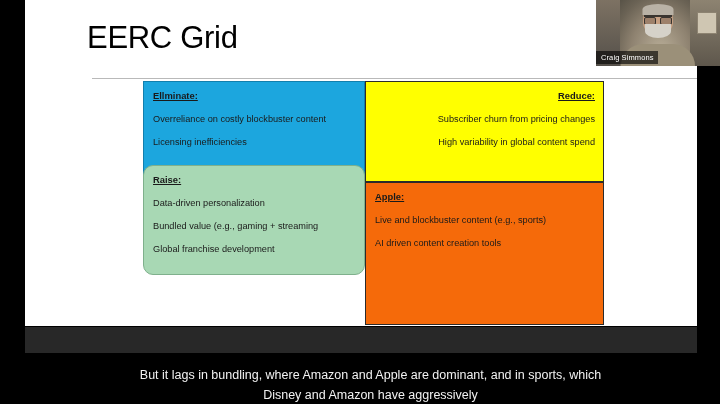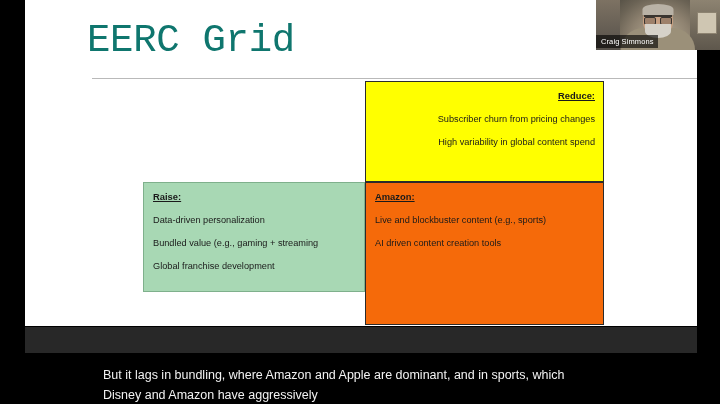--- a/index.html
+++ b/index.html
@@ -10,23 +10,23 @@
   }
   #screen { position:relative; width:720px; height:404px; background:#000; }
 
   
   .slide {
     position:absolute; left:25px; top:0px; width:672px; height:326px;
     background:#ffffff; overflow:hidden;
   }
   .slide-title {
     position:absolute; left:62px; top:22px;
-    font-size:39px; font-weight:400; color:#0f766e;
+    font-size:31px; font-weight:400; color:#000000;
     letter-spacing:-0.3px; line-height:1;
-    font-family:Liberation Mono, monospace;
+    font-family:Liberation Sans, sans-serif;
   }
   .title-rule {
     position:absolute; left:67px; top:78px; width:620px; height:1px;
     background:#b9b9b9;
   }
 
   
   .grid {
     position:absolute; left:118px; top:81px; width:461px; height:244px;
   }
@@ -43,42 +43,42 @@
     font-weight:bold;
     text-decoration:underline;
     margin-bottom:9px;
     font-size:9.4px;
   }
   .cell-line { display:block; margin-bottom:8px; }
   .cell-line:last-child { margin-bottom:0; }
 
   .cell-eliminate { left:0px;   top:0px;   width:222px; height:101px; background:#1CA6DE; border-color:#127fad; }
   .cell-reduce    { left:222px; top:0px;   width:239px; height:101px; background:#FFFF00; border-color:#2b2b2b;text-align:right; }
-  .cell-raise     { left:0px;   top:101px; width:222px; height:110px; background:#A8D8B4; border-color:#7fb08c; }
+  .cell-raise     { left:0px;   top:84px; width:222px; height:110px; background:#A8D8B4; border-color:#7fb08c;border-radius:10px; }
   .cell-create    { left:222px; top:101px; width:239px; height:143px; background:#F56A0A; border-color:#2b2b2b; }
 
   
   .toolbar-bar {
     position:absolute; left:25px; top:327px; width:672px; height:26px;
     background:#282828;
   }
   .caption-area {
     position:absolute; left:0px; top:353px; width:720px; height:51px;
     background:#000000; overflow:hidden;
   }
   .caption-text {
     position:absolute; left:103px; top:12px; width:535px;
     color:#f2f2f2; font-size:12.5px; line-height:20px;
     font-family:"Liberation Sans", sans-serif;
   }
-  .caption-line { display:block; white-space:nowrap; }
+  .caption-line { display:block; white-space:nowrap;text-align:center; }
 
   
   .pip {
-    position:absolute; left:596px; top:0px; width:124px; height:50px;
+    position:absolute; left:596px; top:0px; width:124px; height:66px;
     overflow:hidden; background:#5a5148;
   }
   .pip-bg {
     position:absolute; inset:0;
     background:
       radial-gradient(ellipse 52% 120% at 52% 78%, #b9ae98 0%, #8e8270 46%, #6b6355 72%, #4e4a40 100%),
       linear-gradient(180deg,#6e6355 0%, #514b41 100%);
   }
   .pip-wallL {
     position:absolute; left:0; top:0; width:24px; height:100%;
@@ -139,36 +139,41 @@
 <div id="screen">
 
   <div class="slide">
 
     <div class="slide-title">EERC Grid</div>
 
     <div class="title-rule"></div>
 
     <div class="grid">
 
+      <div class="cell cell-eliminate">
+        <span class="cell-head">Ellminate:</span>
+        <span class="cell-line">Overreliance on costly blockbuster content</span>
+        <span class="cell-line">Licensing inefficiencies</span>
+      </div>
 
       <div class="cell cell-reduce">
         <span class="cell-head">Reduce:</span>
         <span class="cell-line">Subscriber churn from pricing changes</span>
         <span class="cell-line">High variability in global content spend</span>
       </div>
 
       <div class="cell cell-raise">
         <span class="cell-head">Raise:</span>
         <span class="cell-line">Data-driven personalization</span>
         <span class="cell-line">Bundled value (e.g., gaming + streaming</span>
         <span class="cell-line">Global franchise development</span>
       </div>
 
       <div class="cell cell-create">
-        <span class="cell-head">Amazon:</span>
+        <span class="cell-head">Apple:</span>
         <span class="cell-line">Live and blockbuster content (e.g., sports)</span>
         <span class="cell-line">AI driven content creation tools</span>
       </div>
 
     </div>
   </div>
 
   <div class="toolbar-bar"></div>
 
   <div class="caption-area">

